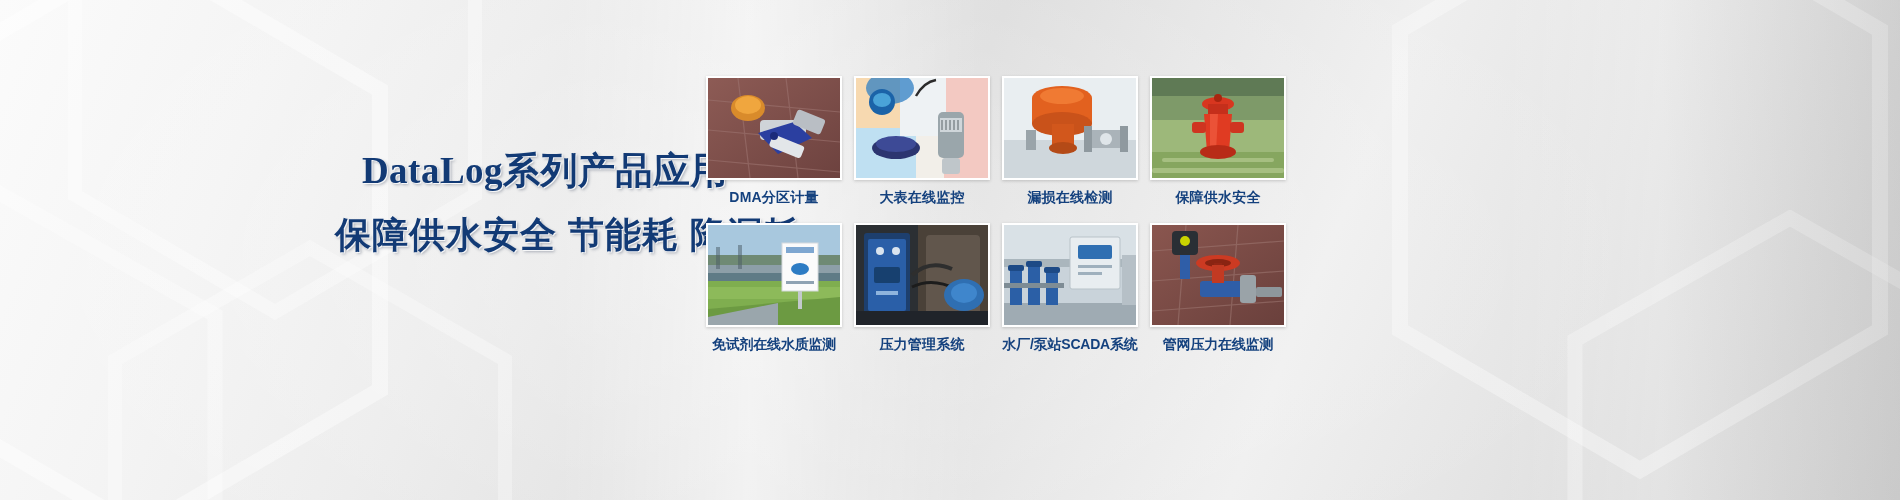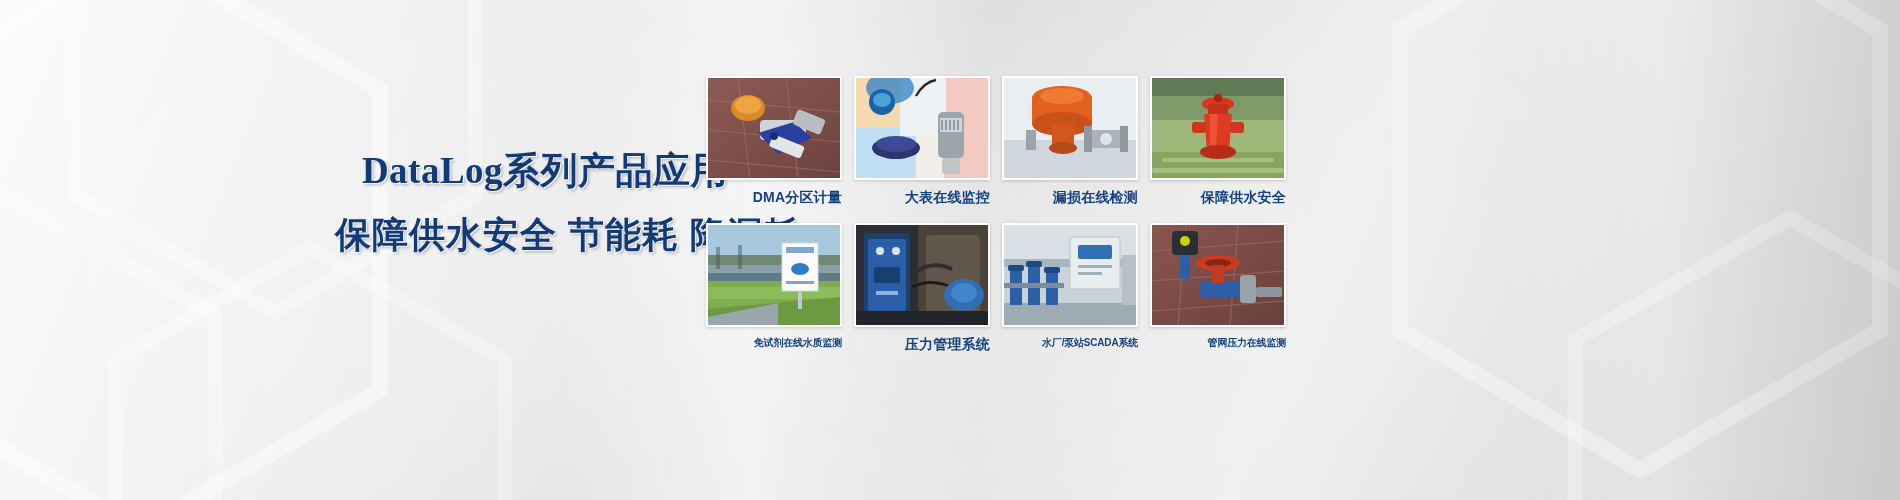--- a/index.html
+++ b/index.html
@@ -101,28 +101,28 @@
     height: 100px;
     border: 2px solid #ffffff;
     box-shadow: 0 1px 3px rgba(0,0,0,.18);
     overflow: hidden;
     position: relative;
     background: #cfd4d8;
   }
   .thumb svg { display:block; width:100%; height:100%; }
   .caption {
     margin-top: 9px;
-    text-align: right;
+    text-align: center;
     color: #14417e;
     font-size: 14px;
     font-weight: bold;
     white-space: nowrap;
     letter-spacing: .2px;
   }
-  .cap-wide { font-size: 10px; letter-spacing: -.2px; }
+  .cap-wide { font-size: 14px; letter-spacing: -.2px; }
 </style>
 </head>
 <body>
 
 <div id="banner">
 
   <div class="hex" style="left:-120px; top:-60px;">
     <svg width="520" height="600" viewBox="0 0 520 600">
       <polygon points="260,10 500,150 500,450 260,590 20,450 20,150" fill="none" stroke="#ffffff" stroke-width="16" opacity=".75"></polygon>
     </svg>

